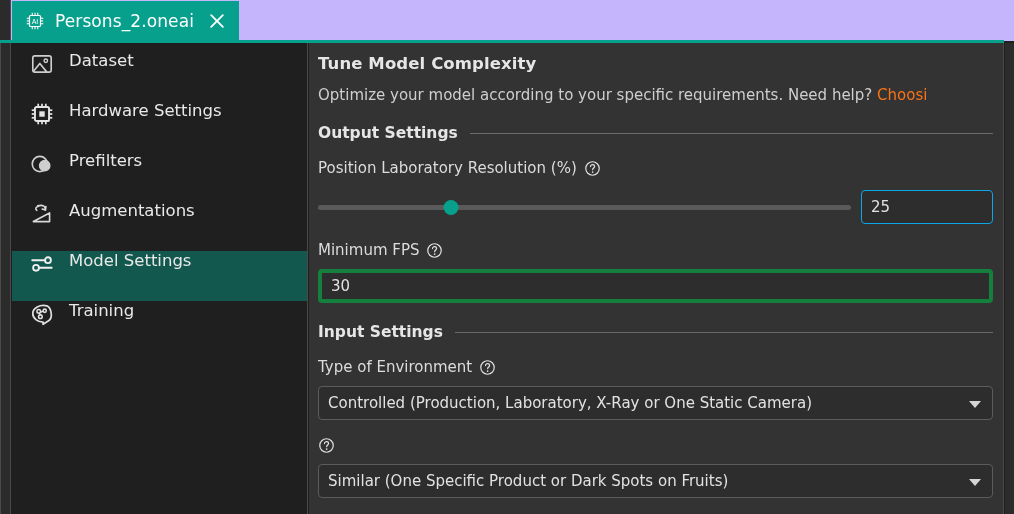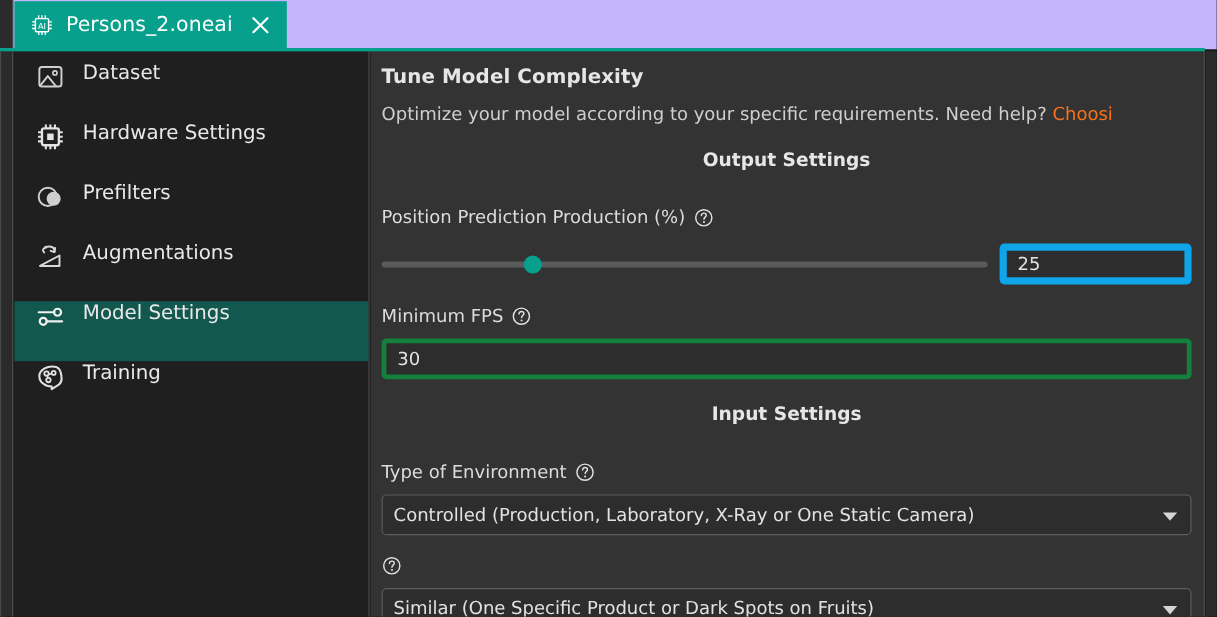--- a/index.html
+++ b/index.html
@@ -160,21 +160,20 @@
   .subtitle a {
     color: #f97316;
     text-decoration: none;
   }
 
   .section-head {
     display: flex;
     align-items: center;
     gap: 12px;
     margin-top: 20px;
-    flex-direction: column;
   }
   .section-head .st {
     font-size: 15.5px;
     font-weight: bold;
     color: #e6e6e6;
     white-space: nowrap;
   }
   .section-head .rule {
     flex: 1 1 auto;
     height: 1px;
@@ -213,24 +212,24 @@
   .slider-thumb {
     position: absolute;
     top: 4px;
     width: 15px; height: 15px;
     border-radius: 50%;
     background: #06a08c;
     transform: translateX(-50%);
   }
   .num-box {
     flex: 0 0 auto;
-    width: 160px;
+    width: 132px;
     height: 34px;
     background: #2d2d2d;
-    border: 6px solid #0ea5e9;
+    border: 1px solid #0ea5e9;
     border-radius: 4px;
     box-sizing: border-box;
     display: flex;
     align-items: center;
     padding-left: 9px;
     font-size: 15px;
     color: #e2e2e2;
   }
 
   .text-box {
@@ -396,21 +395,21 @@
         <span>Optimize your model according to your specific requirements. Need help?</span>
         <a href="#">Choosi</a>
       </div>
 
       <div class="section-head">
         <span class="st">Output Settings</span>
         <span class="rule"></span>
       </div>
 
       <div class="field-label">
-        <span>Position Prediction Production (%)</span>
+        <span>Position Laboratory Resolution (%)</span>
         <svg class="help-ico" viewBox="0 0 24 24">
           <circle cx="12" cy="12" r="9.5" fill="none" stroke="#e2e2e2" stroke-width="1.7"></circle>
           <path d="M9.2 9.3 C9.2 7.4, 10.6 6.5, 12.1 6.5 C13.8 6.5, 14.9 7.6, 14.9 9.1 C14.9 11.1, 12.2 11.4, 12.2 13.6" fill="none" stroke="#e2e2e2" stroke-width="1.7" stroke-linecap="round"></path>
           <circle cx="12.2" cy="17" r="1.2" fill="#e2e2e2"></circle>
         </svg>
       </div>
 
       <div class="slider-row">
         <div class="slider-wrap">
           <div class="slider-track"></div>

